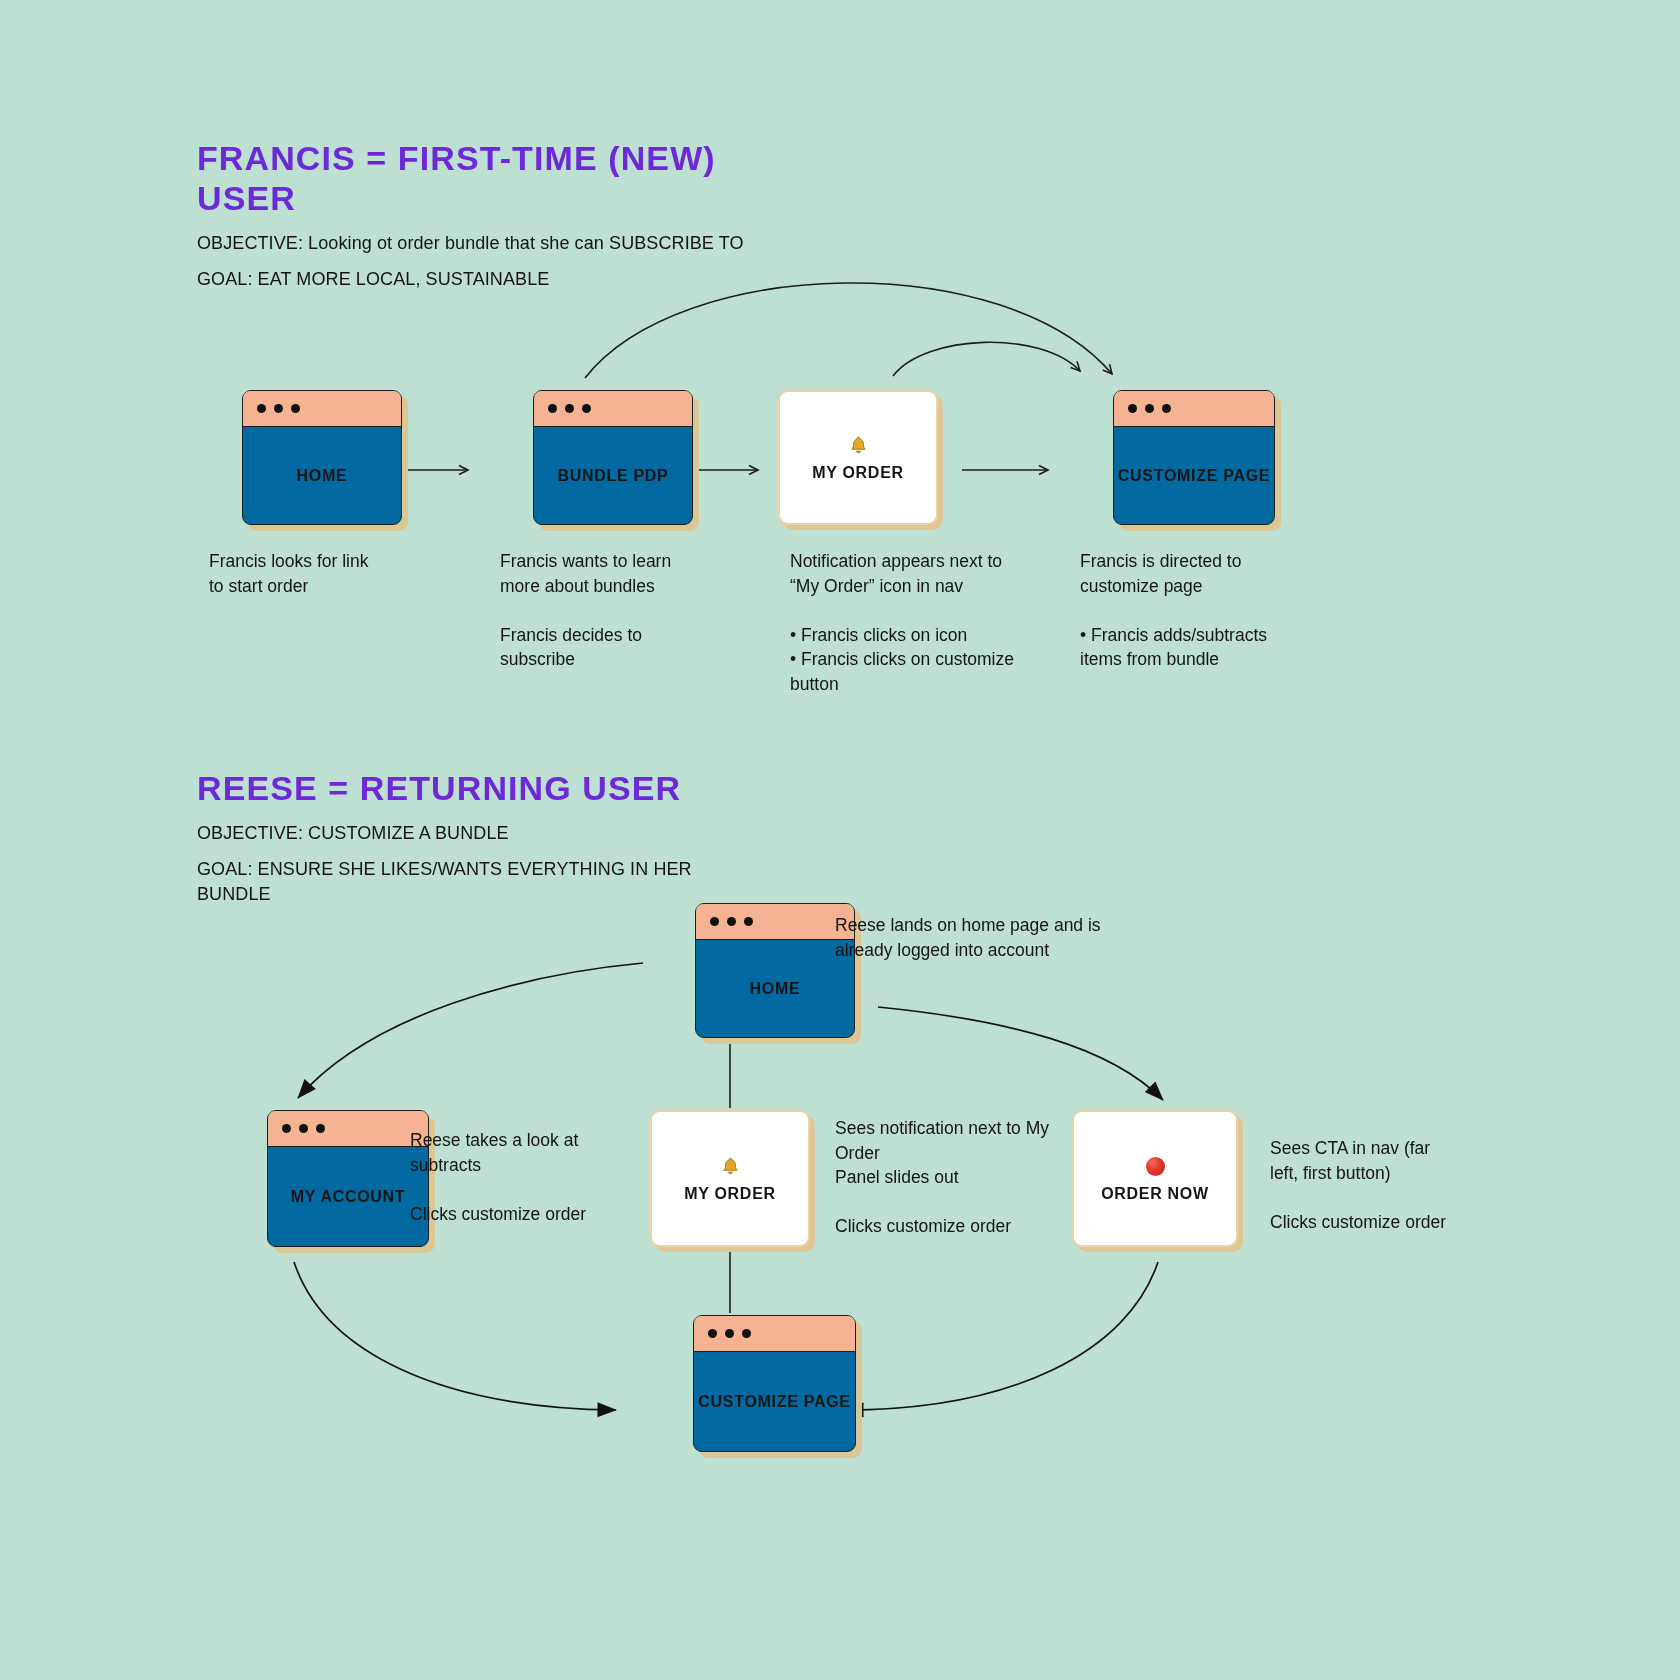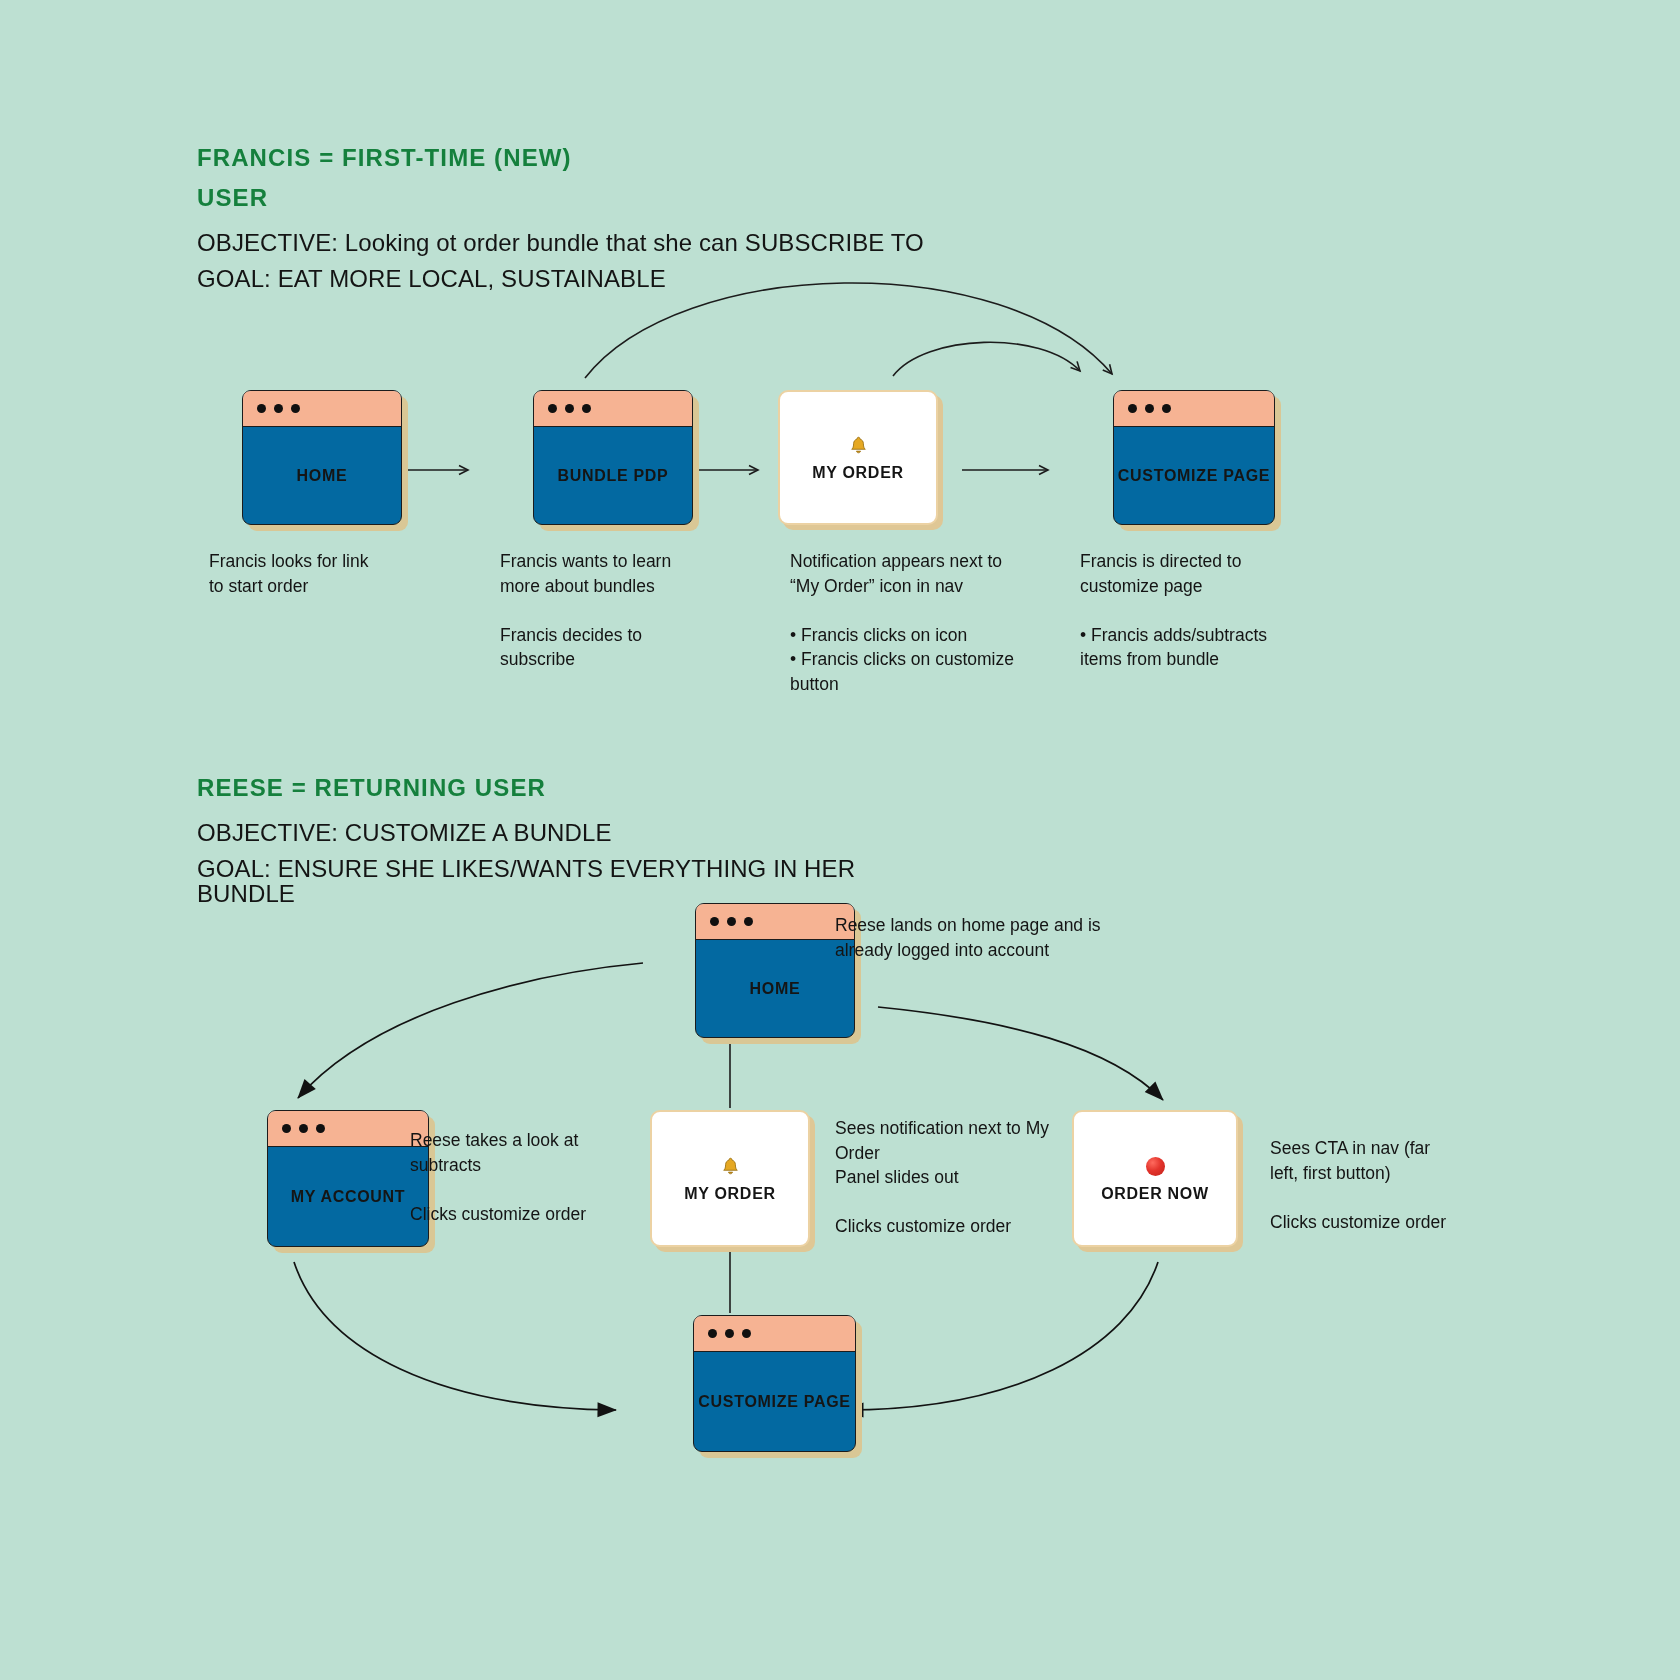--- a/index.html
+++ b/index.html
@@ -4,25 +4,25 @@
 <style>
   html,body{margin:0;padding:0;}
   .canvas{
     position:relative;width:1680px;height:1680px;overflow:hidden;
     background:#BDE0D2;
     font-family:"Liberation Sans", sans-serif;
     color:#161616;
   }
   .sec-title{
     position:absolute;margin:0;
-    font-size:24px;line-height:40px;font-weight:800;letter-spacing:1.1px;
-    white-space:pre-line;color:#15803d;
+    font-size:34px;line-height:40px;font-weight:800;letter-spacing:1.1px;
+    white-space:pre-line;color:#6d28d9;
   }
   .meta{
-    position:absolute;font-size:24px;line-height:24.5px;font-weight:500;
+    position:absolute;font-size:18px;line-height:24.5px;font-weight:500;
     white-space:pre-line;color:#141414;letter-spacing:.1px;
   }
   .note{
     position:absolute;font-size:17.5px;line-height:24.5px;font-weight:500;
     white-space:pre-line;color:#141414;margin-left:12px;
   }
   .win{
     position:absolute;background:#0369a1;border:1.6px solid #1C1C1C;
     border-radius:9px;box-shadow:6px 6px 0 0 #D9C795;
     box-sizing:border-box;

